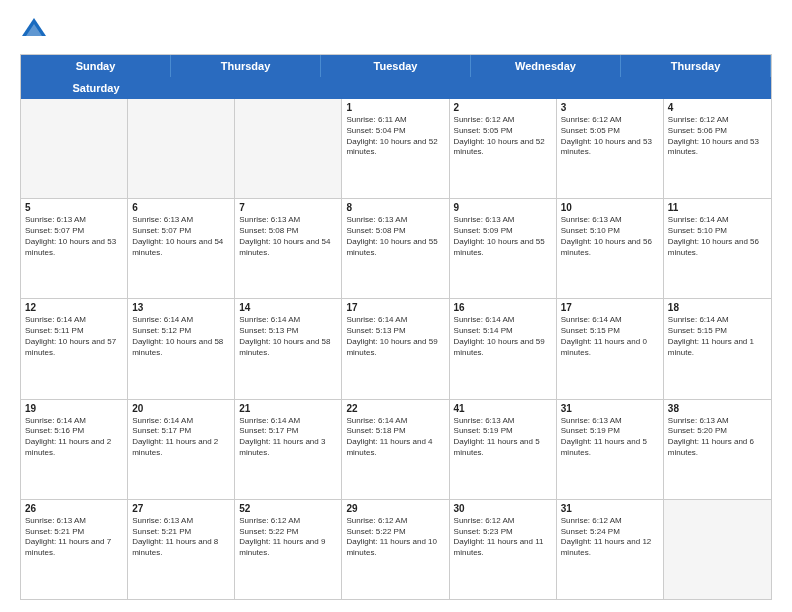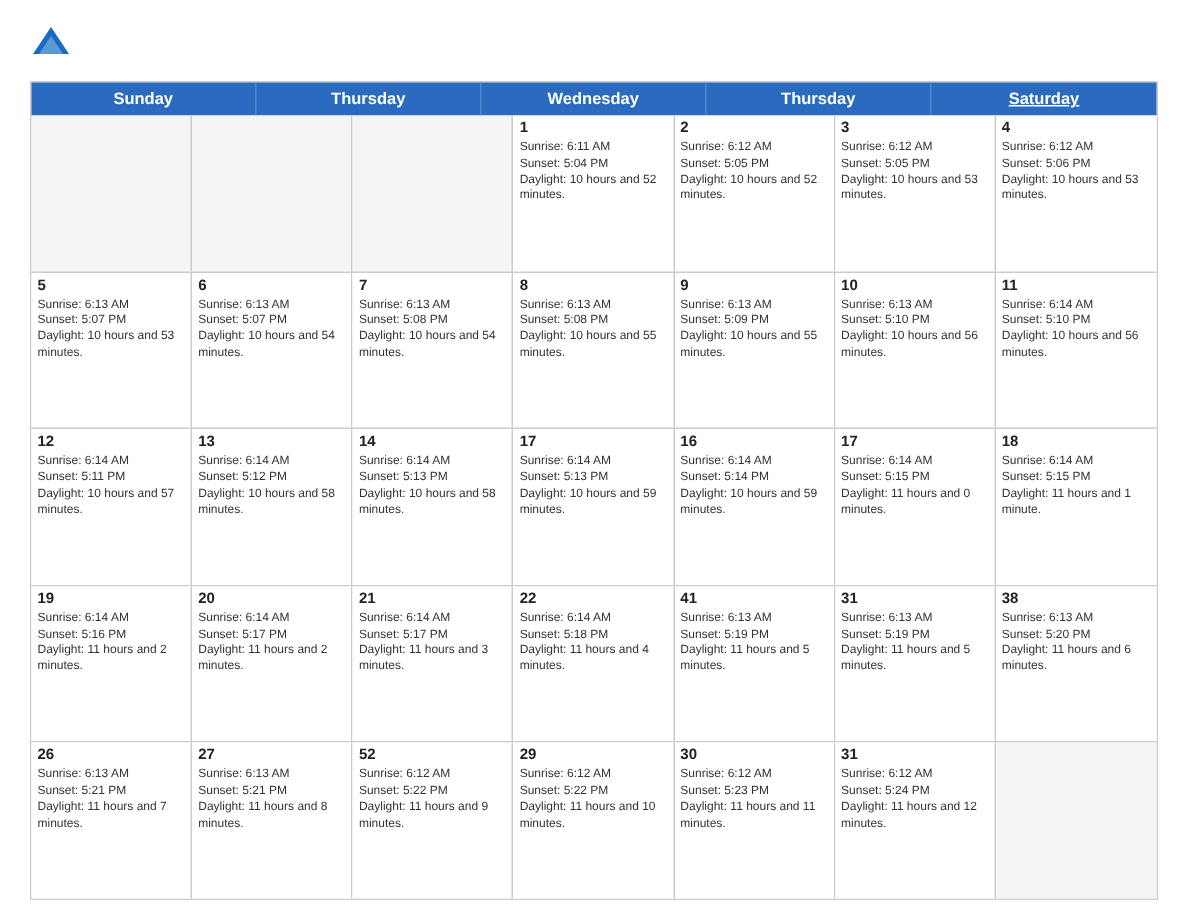--- a/index.html
+++ b/index.html
@@ -67,21 +67,21 @@
       background: #2a6bbf;
     }
     .cal-header-cell {
       color: #fff;
       font-size: 11px;
       font-weight: bold;
       text-align: center;
       padding: 5px 2px;
       border-right: 1px solid #4a8bd0;
     }
-    .cal-header-cell:last-child { border-right: none; text-decoration: underline; }
+    .cal-header-cell:last-child { border-right: none; }
     .cal-body {
       flex: 1;
       display: flex;
       flex-direction: column;
     }
     .cal-row {
       display: grid;
       grid-template-columns: repeat(7, 1fr);
       flex: 1;
       border-top: 1px solid #ccc;
@@ -129,20 +129,21 @@
     <div class="title-block">
       <h1></h1>
       <h2></h2>
     </div>
   </div>
 
   <div class="calendar">
     <div class="cal-header">
     <div class="cal-header-cell">Sunday</div>
         <div class="cal-header-cell">Thursday</div>
+        <div class="cal-header-cell">Tuesday</div>
         <div class="cal-header-cell">Wednesday</div>
         <div class="cal-header-cell">Thursday</div>
         <div class="cal-header-cell">Saturday</div>
       </div>
     <div class="cal-body">
     <div class="cal-row">
           <div class="cal-cell empty"></div>
           <div class="cal-cell empty"></div>
           <div class="cal-cell empty"></div>
           <div class="cal-cell">

